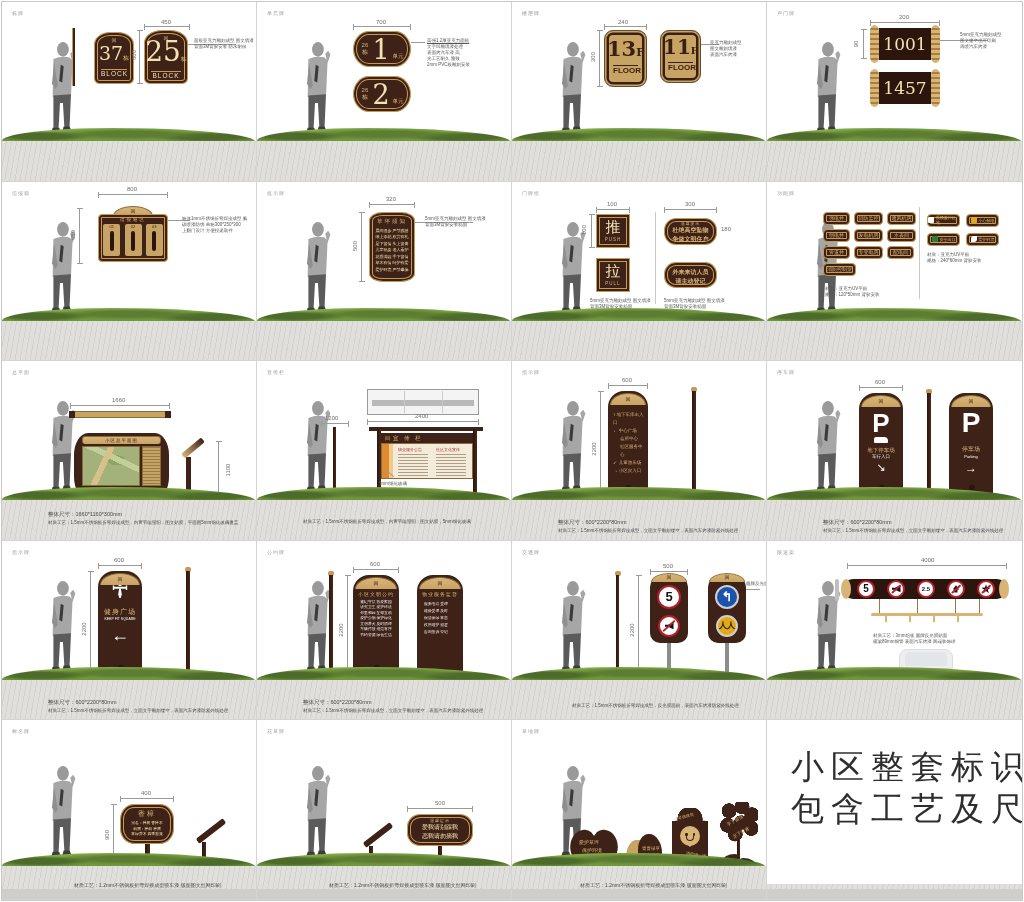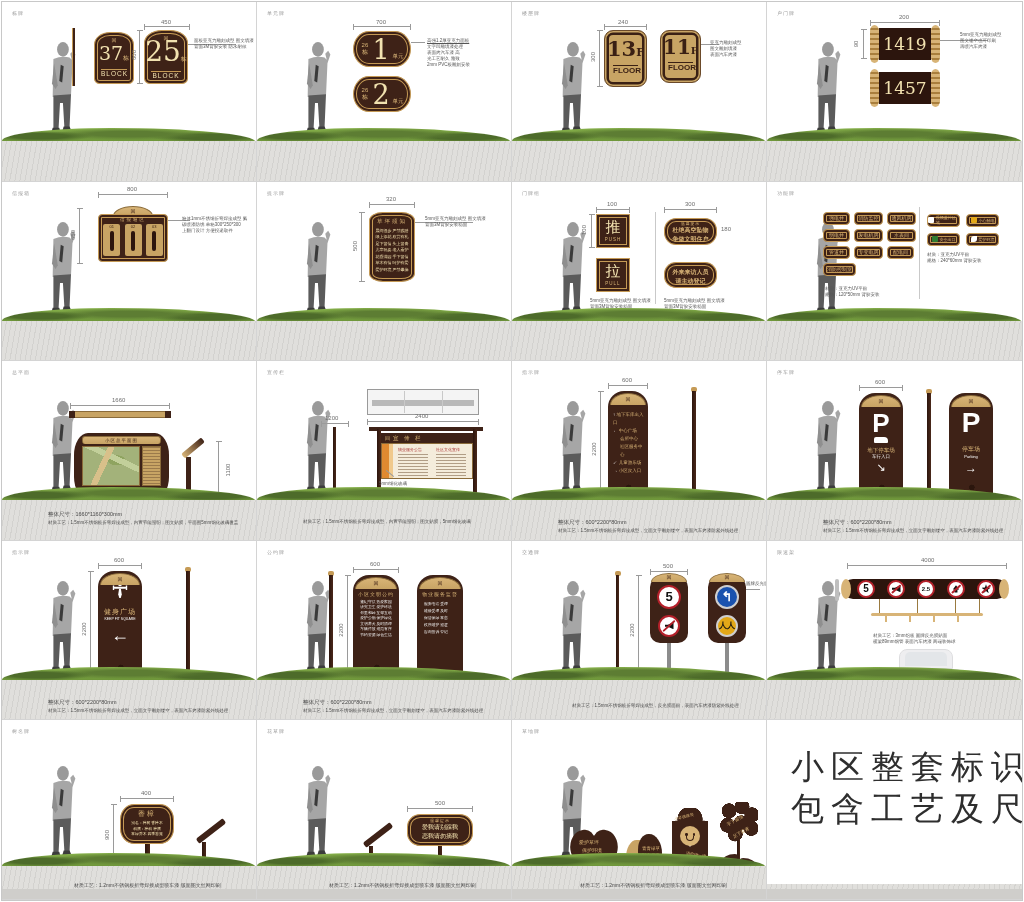--- a/index.html
+++ b/index.html
@@ -187,21 +187,21 @@
       </svg>
     <div class="dimh" style="left:103px;top:20px;width:70px">
         <span class="dlab" style="left:29px;top:-9px">200</span>
       </div>
     <div class="dimv" style="left:96px;top:27px;height:30px">
         <span class="dlab" style="left:-11px;top:12px;transform:rotate(-90deg)">90</span>
       </div>
     <div class="abs" style="left:103px;top:26px;width:70px;height:32px">
       <span class="abs" style="left:0;top:-3px;width:9px;height:38px;background:repeating-linear-gradient(180deg,var(--gold2) 0 3px,#a97f3d 3px 5px);border-radius:60%/18%"></span>
       <span class="abs" style="right:0;top:-3px;width:9px;height:38px;background:repeating-linear-gradient(180deg,var(--gold2) 0 3px,#a97f3d 3px 5px);border-radius:60%/18%"></span>
-      <span class="abs serif creamtxt" style="left:9px;right:9px;top:0;bottom:0;background:var(--brown2);display:flex;align-items:center;justify-content:center;font-size:17px">1419</span>
+      <span class="abs serif creamtxt" style="left:9px;right:9px;top:0;bottom:0;background:var(--brown2);display:flex;align-items:center;justify-content:center;font-size:17px">1001</span>
     </div>
     <div class="lead" style="left:173px;top:38px;width:48px"></div>
     <div class="ann" style="left:193px;top:30px">
         <div>5mm亚克力雕刻成型</div>
         <div>图文镂空也可印刷</div>
         <div>再喷汽车烤漆</div>
       </div>
     <div class="abs" style="left:103px;top:70px;width:70px;height:32px">
       <span class="abs" style="left:0;top:-3px;width:9px;height:38px;background:repeating-linear-gradient(180deg,var(--gold2) 0 3px,#a97f3d 3px 5px);border-radius:60%/18%"></span>
       <span class="abs" style="right:0;top:-3px;width:9px;height:38px;background:repeating-linear-gradient(180deg,var(--gold2) 0 3px,#a97f3d 3px 5px);border-radius:60%/18%"></span>

